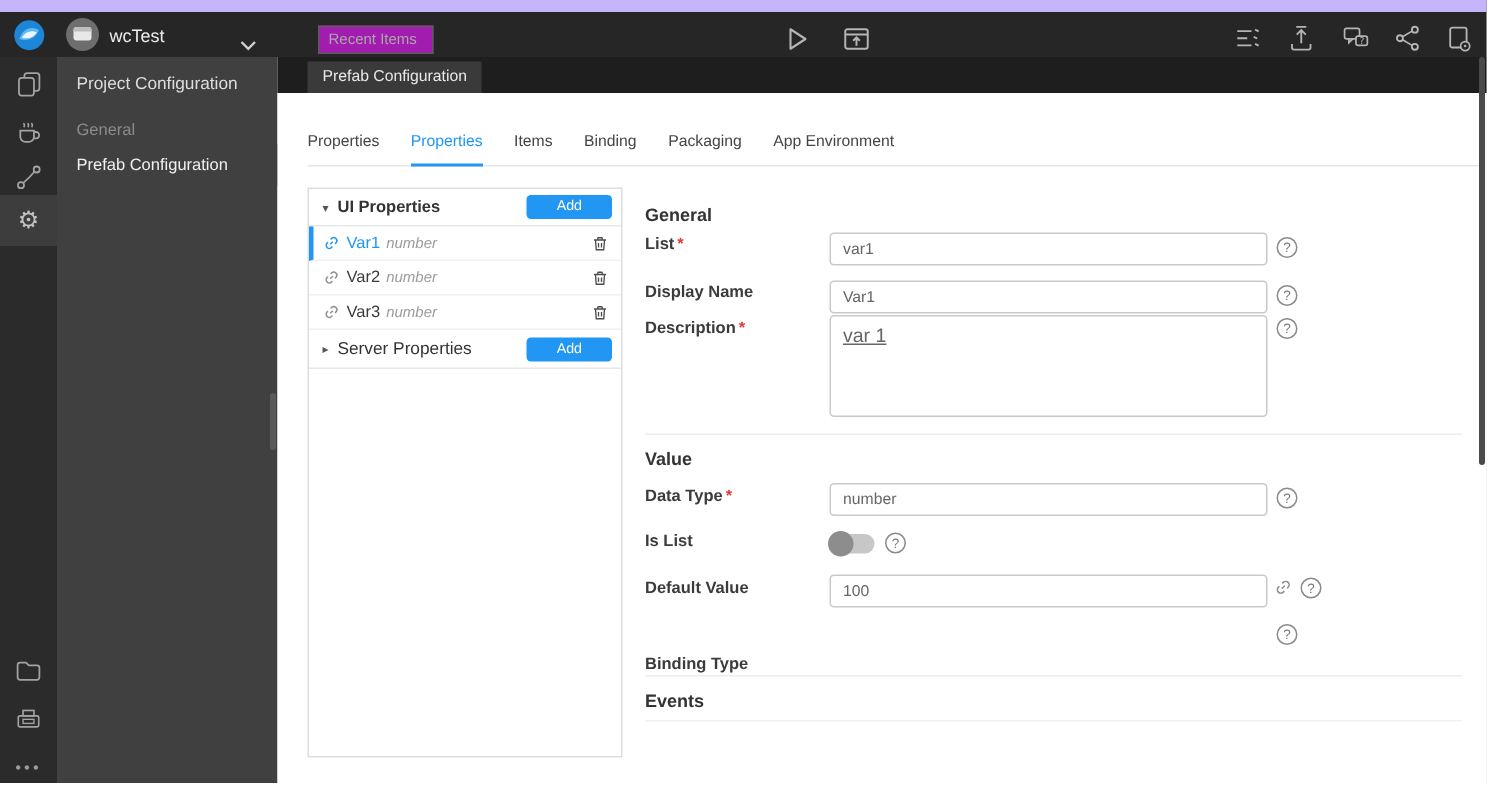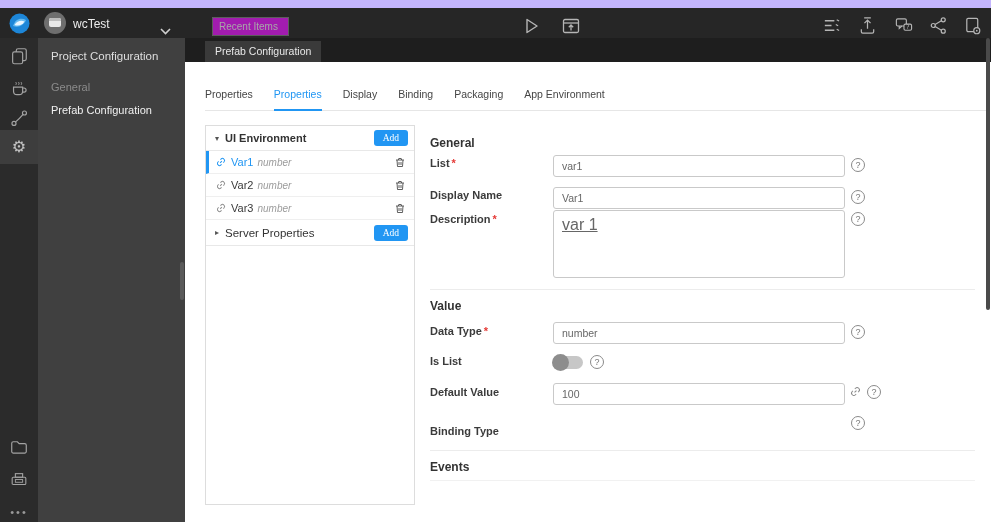--- a/index.html
+++ b/index.html
@@ -52,38 +52,38 @@
         display:flex;gap:21px;box-sizing:border-box;}
   .tab{font-size:10.5px;color:#454545;cursor:pointer;padding-bottom:9px;position:relative;white-space:nowrap;}
   .tab.active{color:#2196f3;}
   .tab.active::after{content:"";position:absolute;left:0;right:0;bottom:-1px;height:2px;background:#2196f3;}
 
   
   .panel{position:absolute;left:20px;top:63px;width:210px;height:380px;border:1px solid #ddd;box-sizing:border-box;background:#fff;}
   .pgroup{height:24px;display:flex;align-items:center;padding:0 6px 0 9px;border-bottom:1px solid #e8e8e8;cursor:pointer;}
   .pgroup .caret{font-size:8px;color:#555;margin-right:6px;}
   .pgroup .glabel{font-size:11px;color:#333;font-weight:bold;}
-  .addbtn{margin-left:auto;background:#2196f3;color:#fff;font-size:9.5px;padding:2px 9px;border-radius:3px;
-          border:none;cursor:pointer;font-family:Liberation Serif, serif;line-height:12px;}
+  .addbtn{margin-left:auto;background:#2196f3;color:#fff;font-size:9.5px;padding:2px 20px;border-radius:3px;
+          border:none;cursor:pointer;font-family:Liberation Sans, sans-serif;line-height:12px;}
   .prow{height:22px;display:flex;align-items:center;padding:0 8px 0 10px;border-bottom:1px solid #efefef;cursor:pointer;color:#8f8f8f;}
   .prow.selected{border-left:3px solid #2196f3;padding-left:7px;color:#2196f3;}
   .prow .vname{font-size:11px;color:#3a3a3a;margin:0 4px 0 5px;}
   .prow.selected .vname{color:#2196f3;}
   .prow .vtype{font-size:10px;font-style:italic;color:#9c9c9c;}
   .trash{margin-left:auto;color:#4d4d4d;cursor:pointer;display:flex;}
 
   
   .form{position:absolute;left:245px;top:0;width:546px;height:460px;}
   .fheading{position:absolute;left:0;font-size:12px;font-weight:bold;color:#333;}
   .flabel{position:absolute;left:0;font-size:11px;font-weight:bold;color:#3b3b3b;}
   .req{color:#e53935;margin-left:2px;}
   .finput{position:absolute;left:123px;width:292px;height:22px;border:1px solid #c9c9c9;border-radius:3px;
           font-size:10.5px;color:#666;padding:0 8px;box-sizing:border-box;font-family:inherit;outline:none;background:#fff;}
   .ftextarea{position:absolute;left:123px;width:292px;height:68px;border:1px solid #c9c9c9;border-radius:3px;
-          font-size:16px;color:#666;padding:5px 8px;box-sizing:border-box;font-family:inherit;outline:none;resize:none;text-decoration:underline;}
+          font-size:13px;color:#666;padding:5px 8px;box-sizing:border-box;font-family:inherit;outline:none;resize:none;text-decoration:underline;}
   .help{position:absolute;width:14px;height:14px;border:1px solid #8a8a8a;border-radius:50%;
         font-size:9px;line-height:12px;text-align:center;color:#777;box-sizing:border-box;cursor:pointer;background:#fff;}
   .divider{position:absolute;left:0;width:545px;height:1px;background:#ececec;}
   .toggle{position:absolute;left:123px;width:30px;height:13px;background:#c7c7c7;border-radius:7px;cursor:pointer;}
   .toggle .knob{position:absolute;left:-1px;top:-2px;width:17px;height:17px;border-radius:50%;background:#8d8d8d;}
   .fselect{position:absolute;left:123px;width:292px;height:22px;border:1px solid #c9c9c9;border-radius:3px;
            box-sizing:border-box;font-size:10.5px;color:#555;line-height:20px;padding-left:8px;cursor:pointer;background:#fff;}
   .fselect svg{position:absolute;right:7px;top:8px;}
   .linkbtn{position:absolute;color:#8a8a8a;cursor:pointer;display:flex;}
   .resize-grip{position:absolute;left:404px;top:269px;cursor:nwse-resize;}
@@ -219,30 +219,30 @@
 
   <div class="docbar">
     <div class="doctab">Prefab Configuration</div>
   </div>
 
   <div class="content">
 
     <div class="tabs">
       <span class="tab">Properties</span>
       <span class="tab active">Properties</span>
-      <span class="tab">Display</span>
+      <span class="tab">Items</span>
       <span class="tab">Binding</span>
       <span class="tab">Packaging</span>
       <span class="tab">App Environment</span>
     </div>
 
     <div class="panel">
       <div class="pgroup">
         <span class="caret">▾</span>
-        <span class="glabel">UI Environment</span>
+        <span class="glabel">UI Properties</span>
         <button class="addbtn">Add</button>
       </div>
 
       <div class="prow selected">
         <span class="linkicon">
           <svg width="10" height="10" viewBox="0 0 24 24" fill="none" stroke="currentColor" stroke-width="2.4">
                 <path d="M9 12h6M9 7H7a5 5 0 0 0 0 10h2M15 7h2a5 5 0 0 1 0 10h-2"></path>
               </svg>
         </span>
         <span class="vname">Var1</span>
@@ -328,21 +328,21 @@
 
       <div class="flabel" style="top:324px">Default Value</div>
       <input class="finput" style="top: 321px;" value="100">
       <span class="linkbtn linkicon" style="left:420px;top:324px">
         <svg width="11" height="11" viewBox="0 0 24 24" fill="none" stroke="currentColor" stroke-width="2.2">
               <path d="M9 12h6M9 7H7a5 5 0 0 0 0 10h2M15 7h2a5 5 0 0 1 0 10h-2"></path>
             </svg>
       </span>
       <span class="help" style="left:437px;top:323px">?</span>
 
-      <div class="flabel" style="top:363px">Binding Type</div>
+      <div class="flabel" style="top:375px">Binding Type</div>
       <span class="help" style="left:421px;top:354px">?</span>
 
       <div class="divider" style="top:388px"></div>
 
       <div class="fheading" style="top:398px">Events</div>
       <div class="divider" style="top:418px;background:#f1f1f1"></div>
     </div>
   </div>
 
   <div class="page-scroll"></div>

